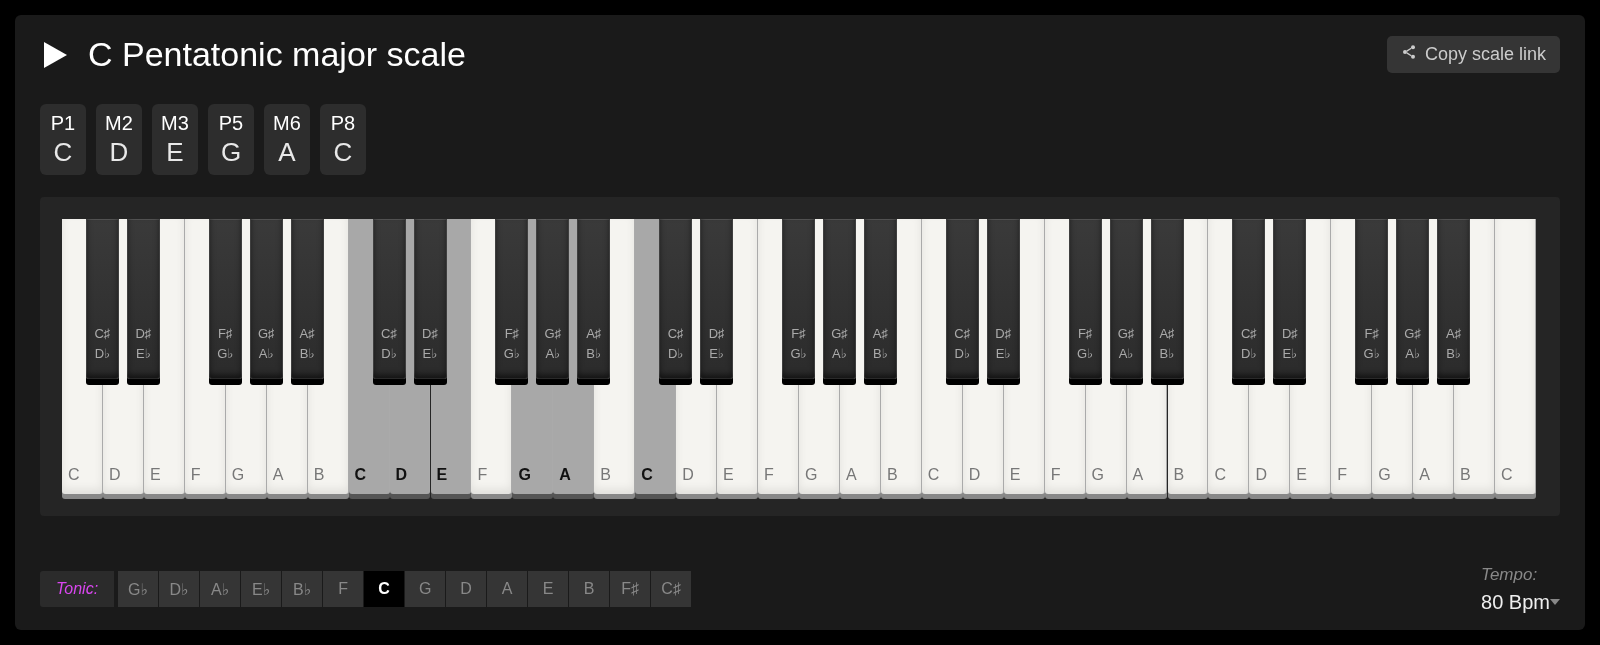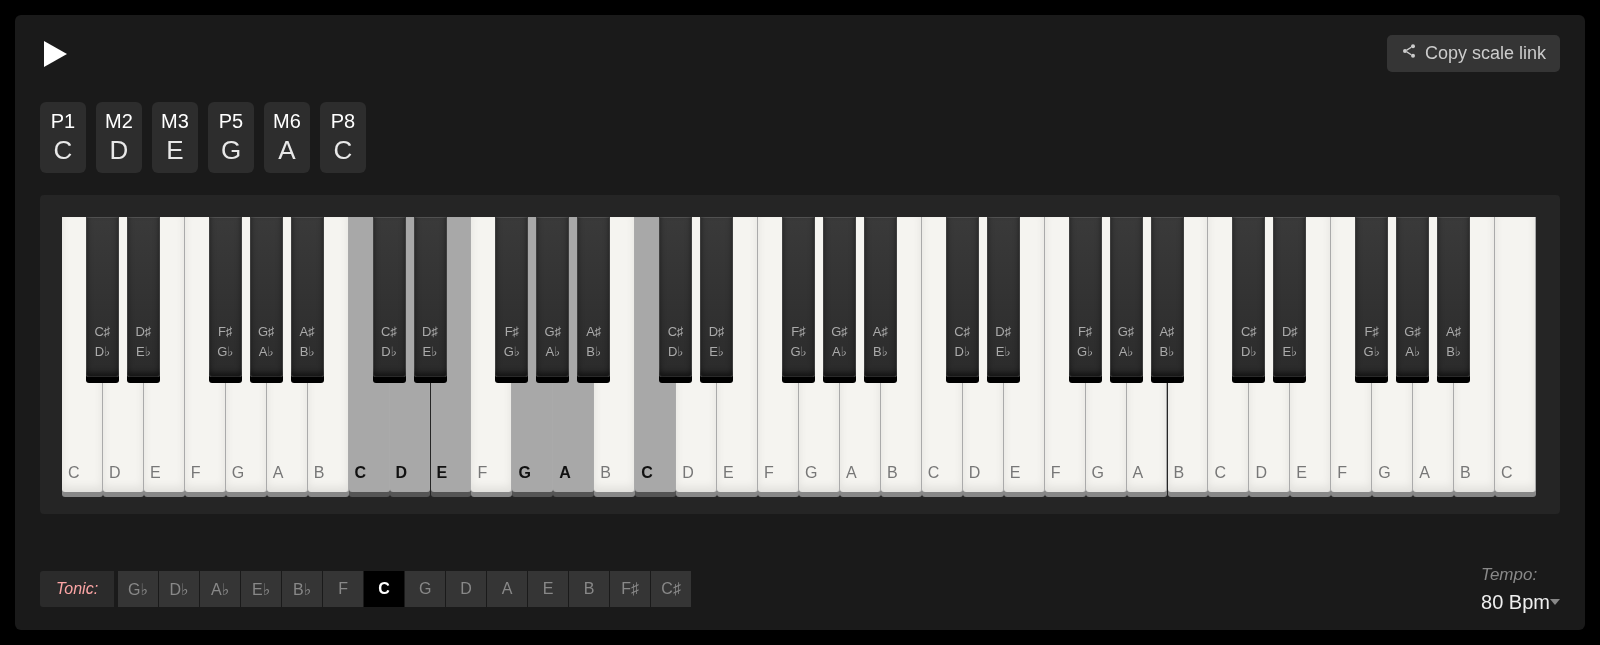--- a/index.html
+++ b/index.html
@@ -27,41 +27,42 @@
   .white-key.hl { background: #a8a8a8; box-shadow: 0 5px 0 0 #555; }
   .white-key .lbl { position: absolute; bottom: 10px; left: 6px; font-size: 16px; color: #777; }
   .white-key.hl .lbl { color: #111; font-weight: 700; }
   .black-key { position: absolute; top: 0; height: 160px; width: 33px; background: linear-gradient(#3a3a3a,#2b2b2b); z-index: 2; border-radius: 0 0 3px 3px; cursor: pointer;
                box-shadow: 0 6px 0 0 #000, inset 0 -4px 6px rgba(0,0,0,0.6), inset 0 0 0 1px #555; }
   .black-key .lbls { position: absolute; bottom: 16px; left: 0; right: 0; text-align: center; font-size: 13px; line-height: 1.5; color: #aaa; }
 
   
   .footer { display: flex; align-items: center; margin-top: auto; height: 82px; }
   .tonic-row { display: flex; align-items: stretch; height: 36px; }
-  .tonic-label { background: #2b2b2b; color: #fca5a5; font-style: italic; font-size: 16px; padding: 0 16px; display: flex; align-items: center; border-radius: 3px 0 0 3px; margin-right: 4px; }
+  .tonic-label { background: #2b2b2b; color: #d946ef; font-style: italic; font-size: 16px; padding: 0 16px; display: flex; align-items: center; border-radius: 3px 0 0 3px; margin-right: 4px; }
   .tonic-btn { background: #353535; color: #888; font-size: 16px; padding: 0 10px; display:flex; align-items:center; justify-content:center; margin-right:1px; min-width:40px; cursor:pointer; }
   .tonic-btn.active { background: #000; color: #fff; font-weight: 700; }
   .spacer { flex: 1; }
   .ctrl { margin-left: 22px; text-align: left; }
   .ctrl .clabel { font-style: italic; color: #888; font-size: 17px; margin-bottom: 6px; }
   .ctrl .cval { color: #eee; font-size: 20px; display:flex; align-items:center; cursor:pointer;}
   .caret { display:inline-block; width:0; height:0; border-left:5px solid transparent; border-right:5px solid transparent; border-top:6px solid #888; }
 </style>
 </head>
 <body>
 
 <div class="app">
   <div class="panel">
 
     <div class="header">
       <span class="play-icon">
         <svg width="30" height="30" viewBox="0 0 30 30">
             <polygon points="4,2 4,28 27,15" fill="#fff"></polygon>
           </svg>
       </span>
+      <span class="title">C Pentatonic major scale</span>
       <div class="copy-btn">
         <span>
           <svg width="16" height="16" viewBox="0 0 24 24" fill="#ccc">
               <circle cx="18" cy="5" r="3"></circle>
               <circle cx="6" cy="12" r="3"></circle>
               <circle cx="18" cy="19" r="3"></circle>
               <path d="M8.6 10.6 15.4 6.4M8.6 13.4 15.4 17.6" stroke="#ccc" stroke-width="2"></path>
             </svg>
         </span>
         <span>Copy scale link</span>

